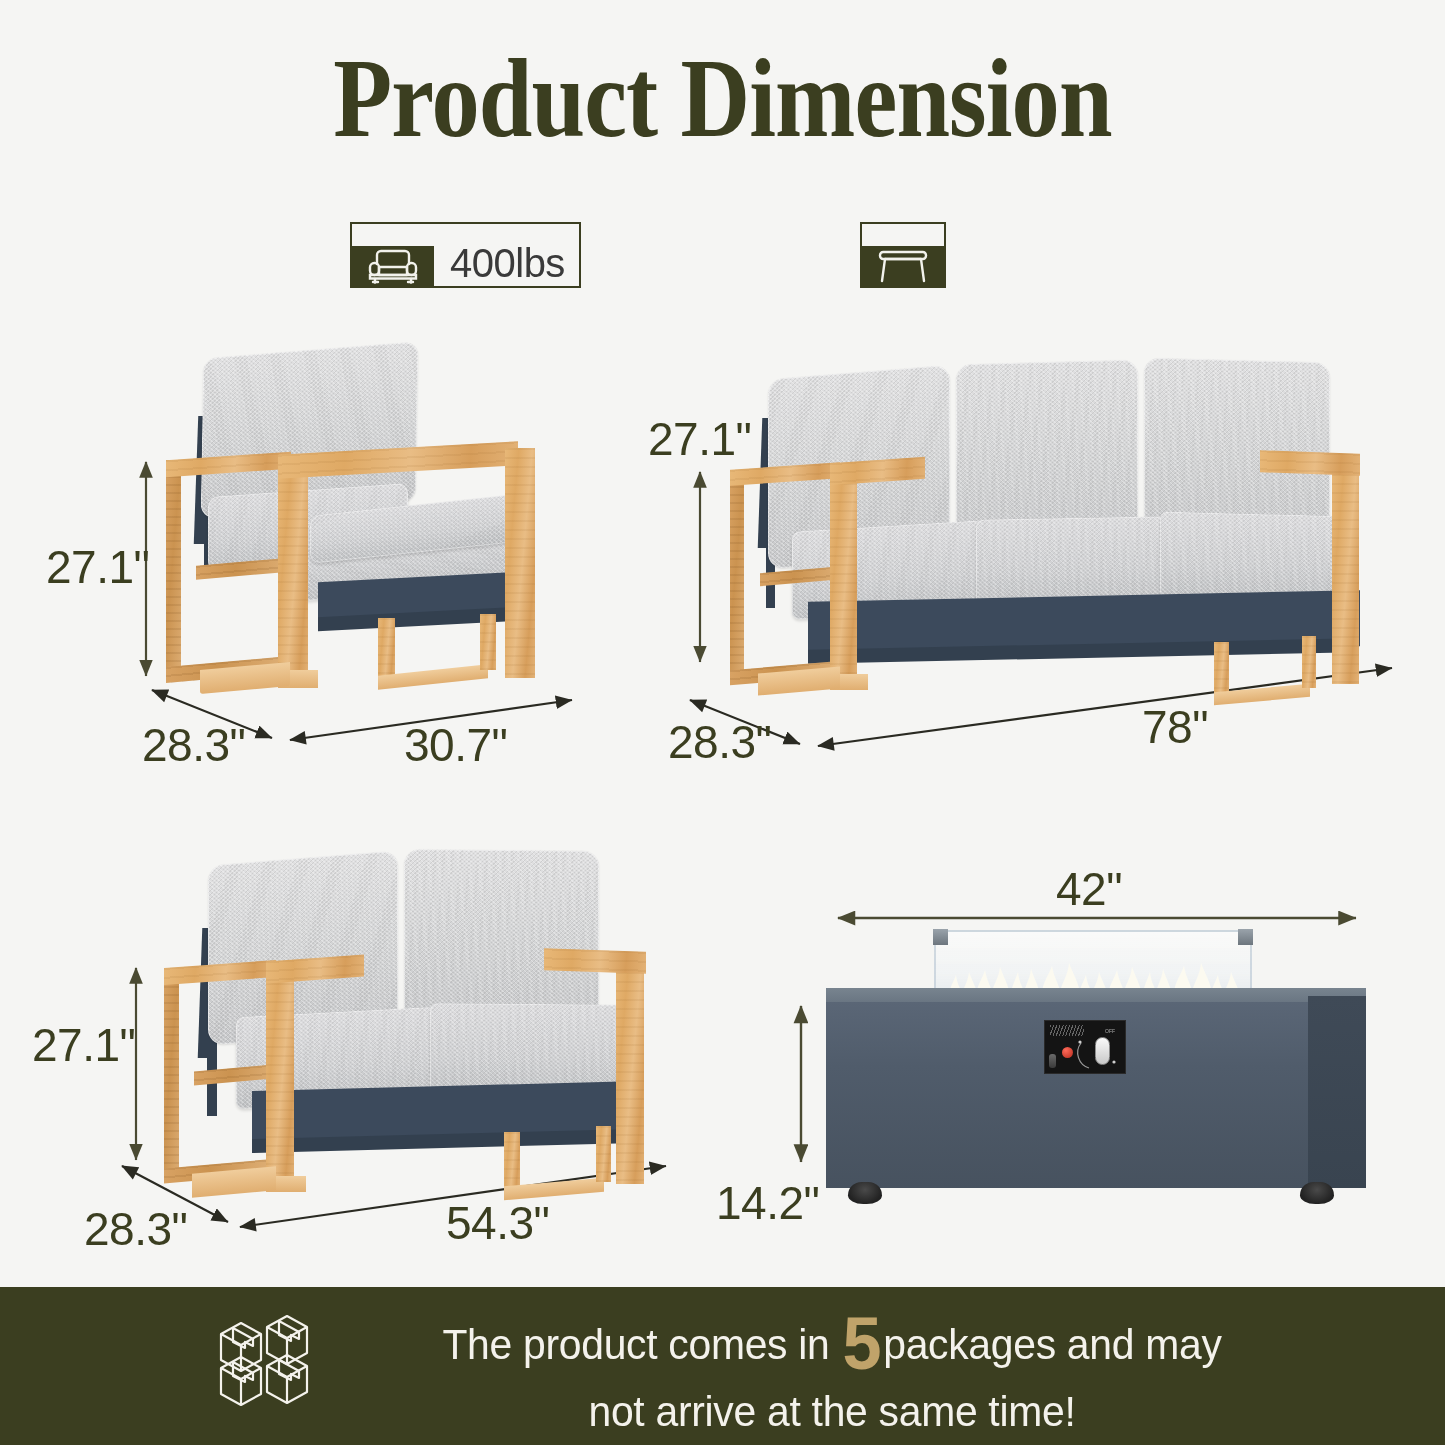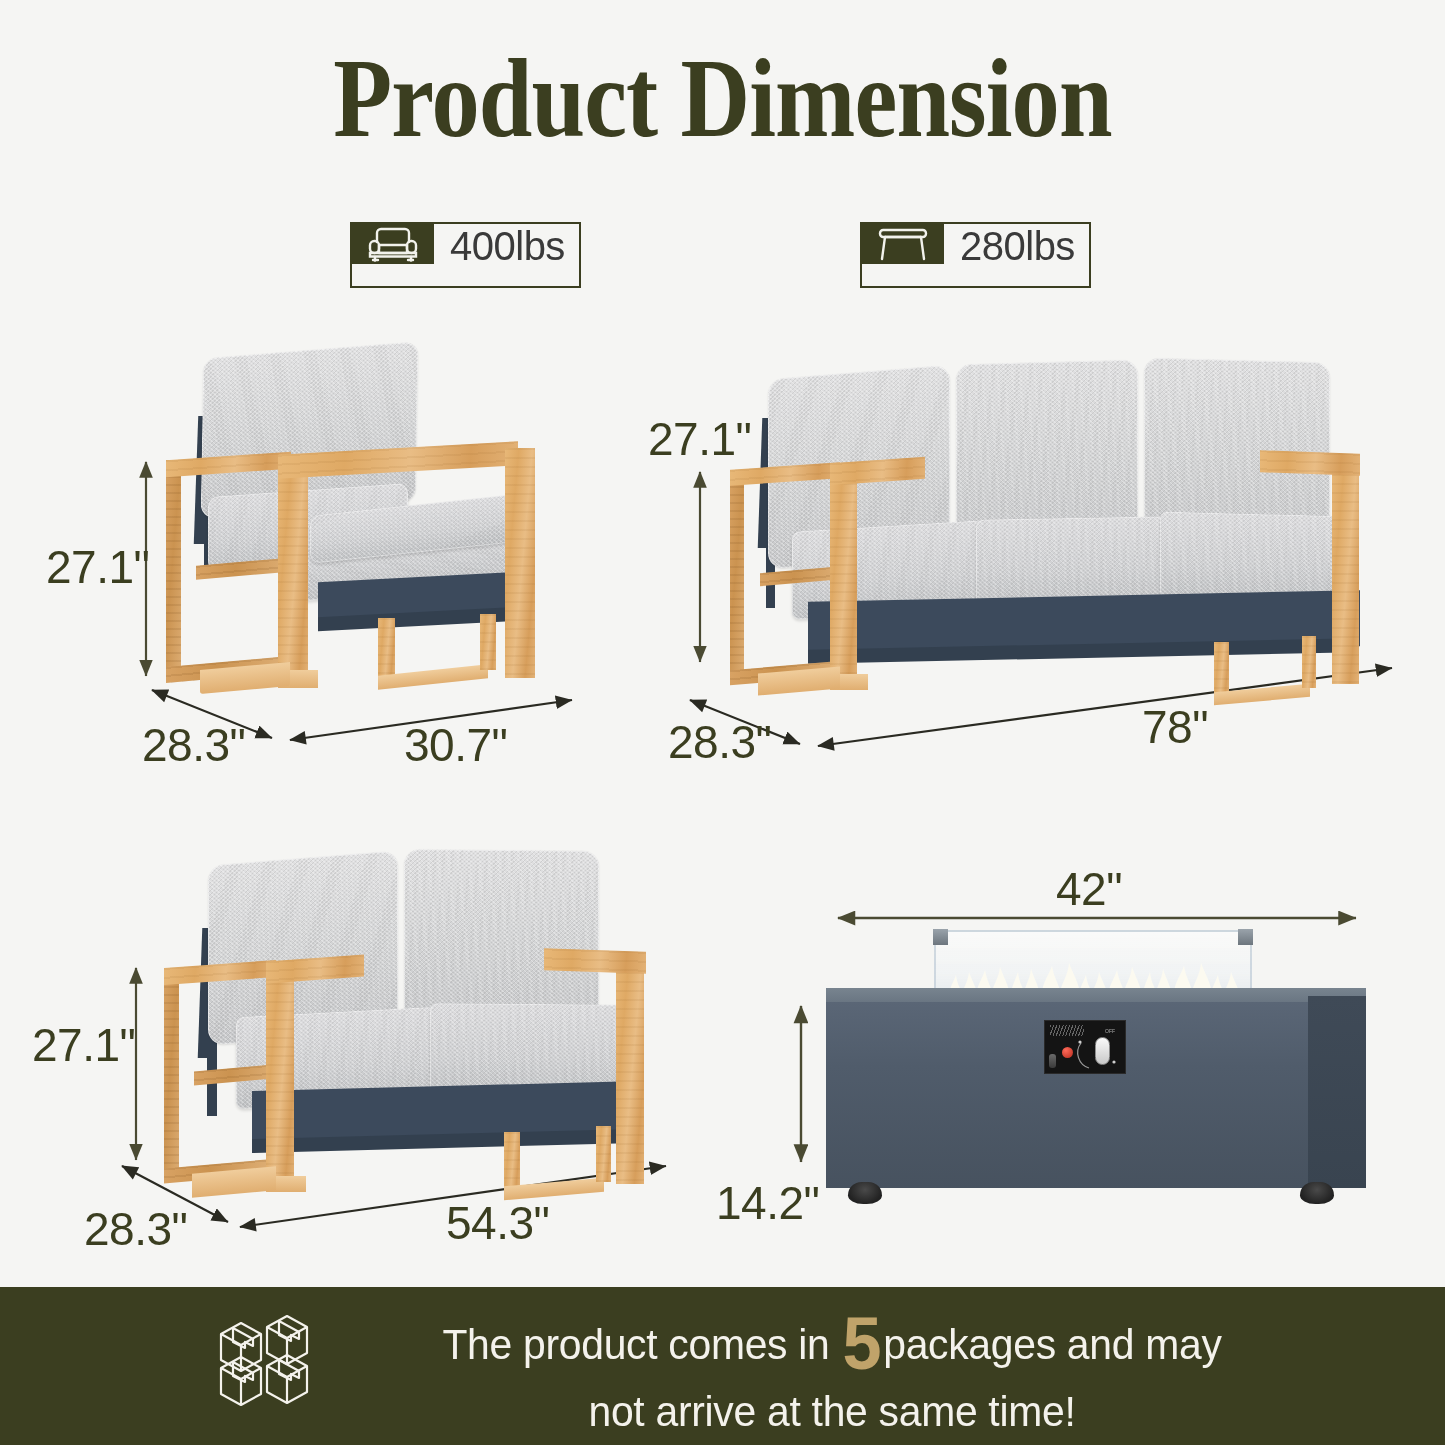--- a/index.html
+++ b/index.html
@@ -24,21 +24,21 @@
     transform:scaleX(0.86);
     transform-origin:center top;
     white-space:nowrap;
   }
 
   
   .badge{
     position:absolute;
     height:66px;
     display:flex;
-    align-items:flex-start;
+    align-items:flex-end;
     border:2px solid #3b3e20;
     background:#f5f5f3;
   }
   .badge .icon-cell{
     width:82px;
     background:#3b3e20;
     display:flex; align-items:center; justify-content:center;
   }
   .badge .val-cell{
     padding:0 14px 0 16px;
@@ -172,21 +172,20 @@
 
   <div class="badge" id="badge-table">
     <div class="icon-cell">
       <svg width="52" height="40" viewBox="0 0 52 40" fill="none" stroke="#f2f2ec" stroke-width="2.4">
         <rect x="3" y="6" width="46" height="7" rx="3.2"></rect>
         <path d="M8 13 L5 35" stroke-linecap="round"></path>
         <path d="M44 13 L47 35" stroke-linecap="round"></path>
         <path d="M8 13h36"></path>
       </svg>
     </div>
-    <div class="val-cell">280lbs</div>
   </div>
 
   <div class="furn" style="left:150px; top:340px; width:450px; height:370px;">
 
     <div class="navy-d" style="position:absolute; left:46px; top:76px; width:15px; height:128px; transform:skewX(-2deg);"></div>
     <div class="navy-d" style="position:absolute; left:54px; top:136px; width:10px; height:92px;"></div>
 
     <div class="cush" style="position:absolute; left:52px; top:10px; width:215px; height:160px; transform:skewY(-5.5deg) rotate(1deg);"></div>
 
     <div class="cush-seat" style="position:absolute; left:58px; top:150px; width:200px; height:75px; transform:skewY(-4deg);"></div>

